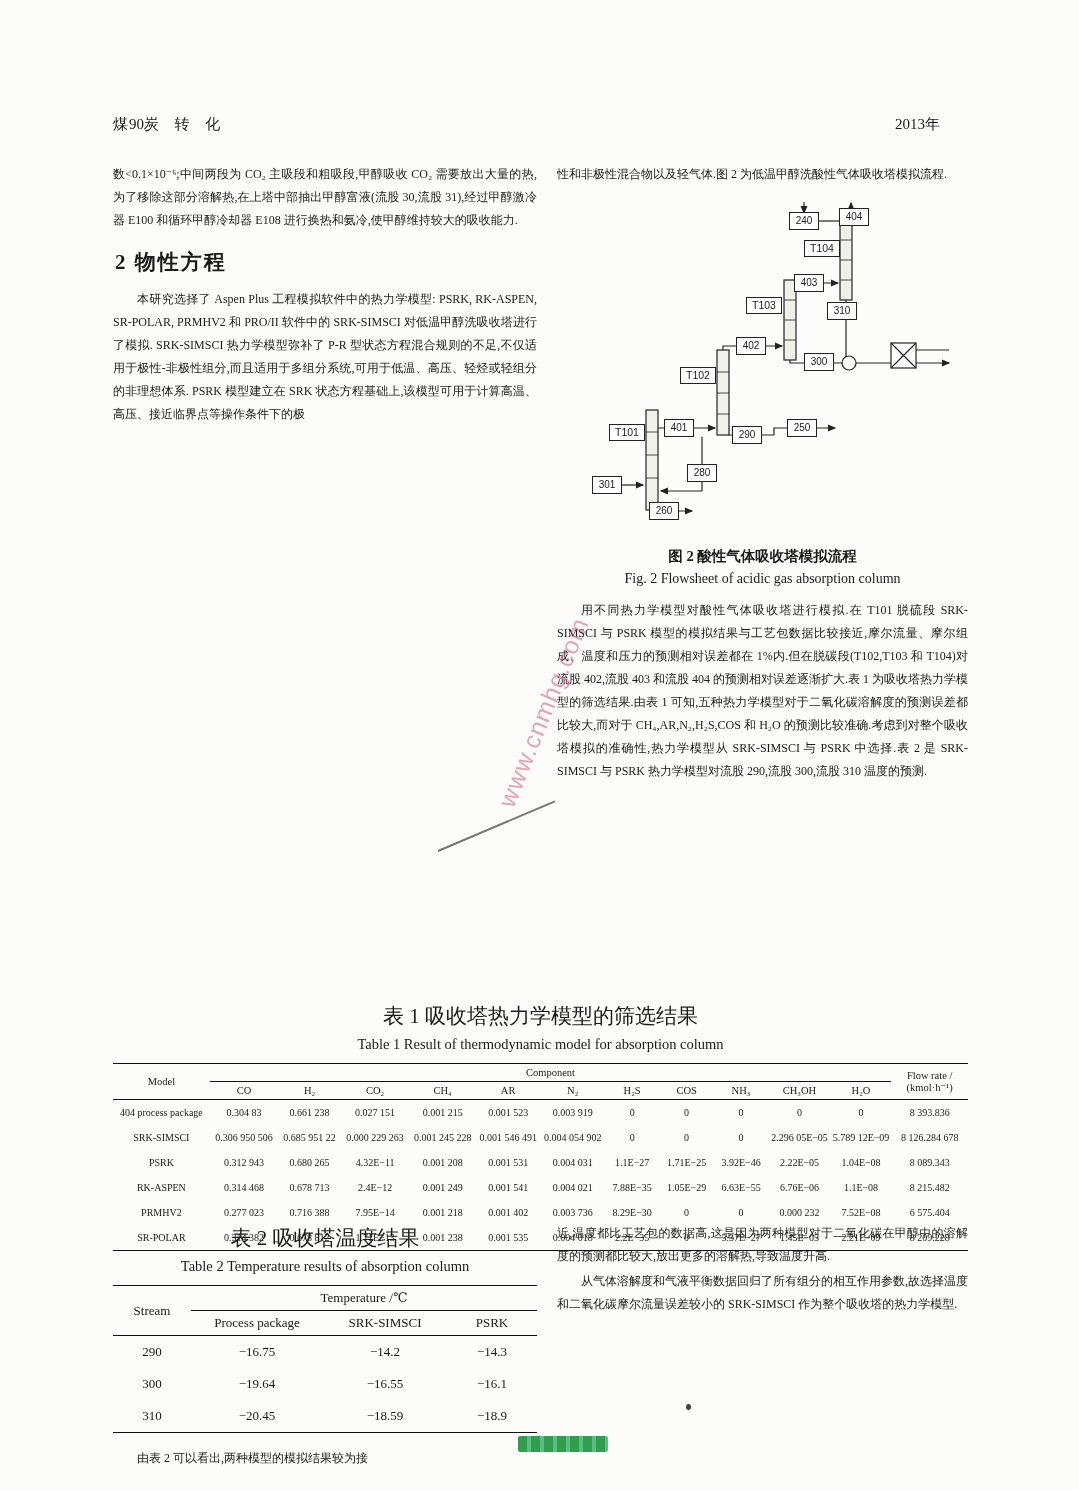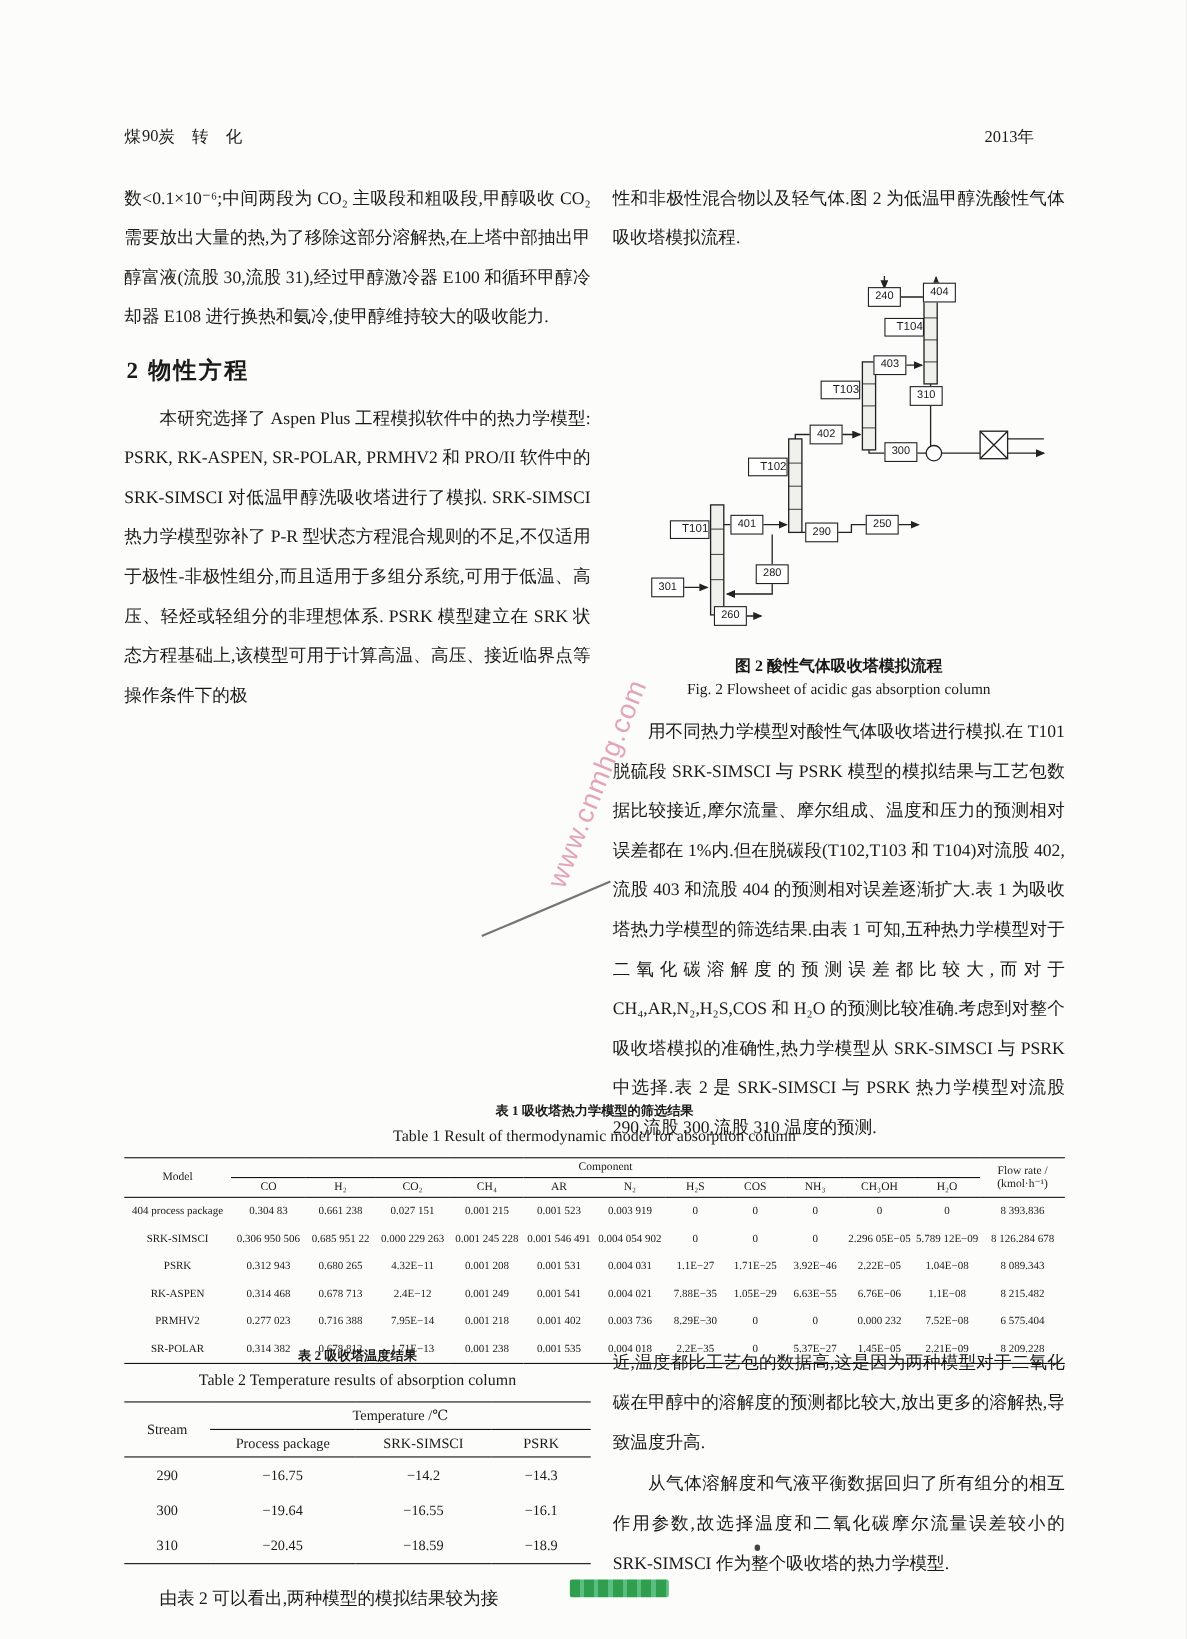--- a/index.html
+++ b/index.html
@@ -10,37 +10,37 @@
   }
   
   .hdr { position:absolute; left:113px; top:112px; width:855px; height:24px;
          display:flex; justify-content:space-between; align-items:center; font-size:15px; }
   .hdr .mid { position:absolute; left:0; right:12px; text-align:left; letter-spacing:6px; }
   .hdr .pno { margin-left:16px; }
   .hdr .yr  { margin-right:28px; z-index:1; }
   
   .colL { position:absolute; left:113px; top:163px; width:424px; }
   .colR { position:absolute; left:557px; top:163px; width:411px; }
-  .para { text-align:justify; font-size:16px; line-height:36px; margin:0; }
+  .para { text-align:justify; font-size:12px; line-height:23px; margin:0; }
   .indent { text-indent:2em; }
   .h2 { font-size:21px; font-weight:bold; margin:16px 0 12px 2px; letter-spacing:2px; }
   
   .fig { position:relative; width:390px; height:335px; margin:14px 0 0 22px; }
   .fig svg { position:absolute; left:0; top:0; }
   .snode, .tnode {
     position:absolute; box-sizing:border-box; border:1px solid #222; background:#fff;
     text-align:center; font-family:"Liberation Sans","DejaVu Sans",sans-serif;
   }
   .snode { width:30px; height:18px; font-size:10px; line-height:16px; }
-  .tnode { width:36px; height:17px; font-size:10.5px; line-height:15px;text-align:right; }
+  .tnode { width:36px; height:17px; font-size:10.5px; line-height:15px; }
   .figcap-cn { text-align:center; font-weight:bold; font-size:14.5px; margin-top:12px; }
   .figcap-en { text-align:center; font-size:14px; margin-top:5px; }
   
   .t1block { position:absolute; left:113px; top:1002px; width:855px; }
-  .tbl-title-cn { text-align:center; font-weight:bold; font-size:12px; }
+  .tbl-title-cn { text-align:center; font-weight:normal; font-size:21px; }
   .tbl-title-en { text-align:center; font-size:14.5px; margin-top:6px; }
   table.t1 { width:100%; border-collapse:collapse; margin-top:10px;
              border-top:1.6px solid #111; border-bottom:1.6px solid #111;
              font-size:10px; table-layout:fixed; }
   table.t1 th, table.t1 td { text-align:center; padding:3px 0; font-weight:normal; white-space:nowrap; overflow:hidden; }
   table.t1 thead th { font-size:10.5px; }
   table.t1 th.comp { border-bottom:1px solid #111;margin-top:48px; }
   table.t1 tr.comp-row th { border-bottom:1px solid #111; }
   table.t1 th.span2 { border-bottom:1px solid #111; vertical-align:middle; font-size:10.5px; white-space:normal; }
   table.t1 tbody td { height:19px; }

